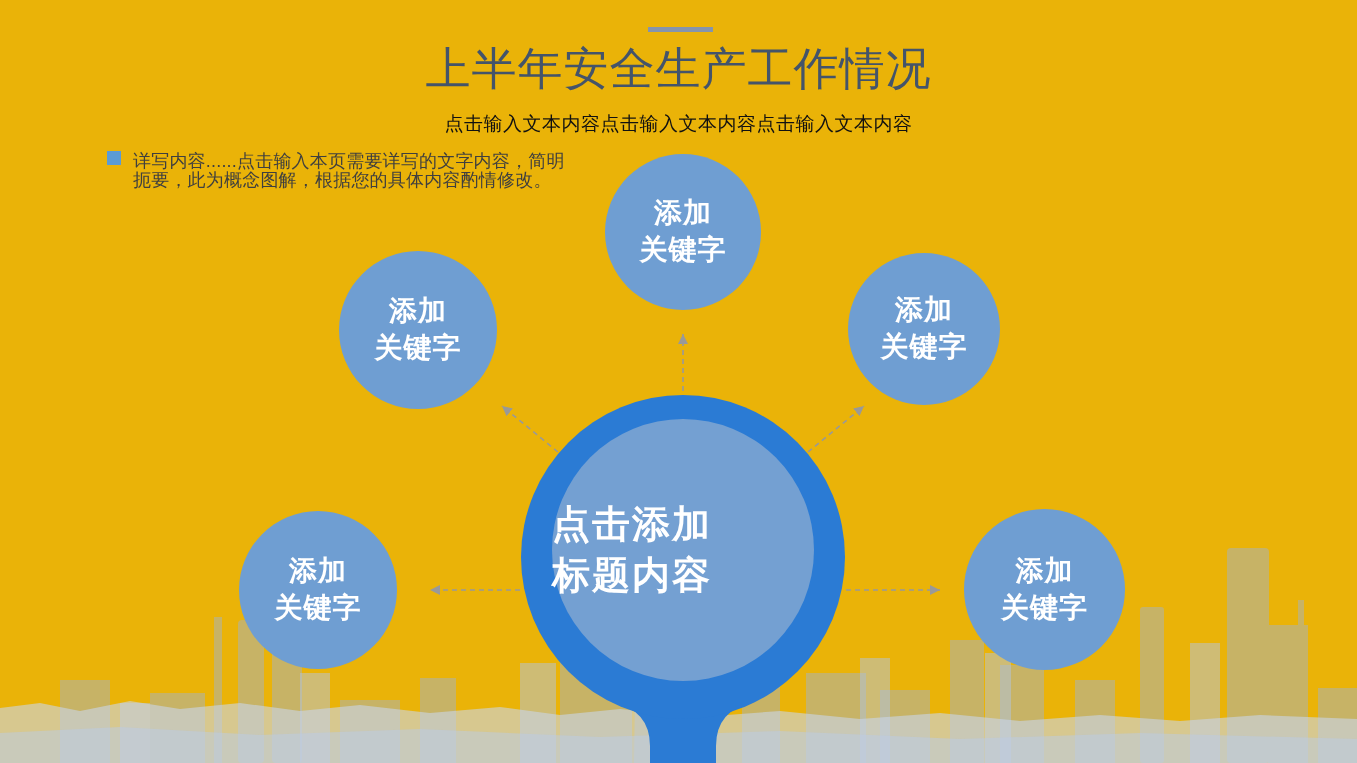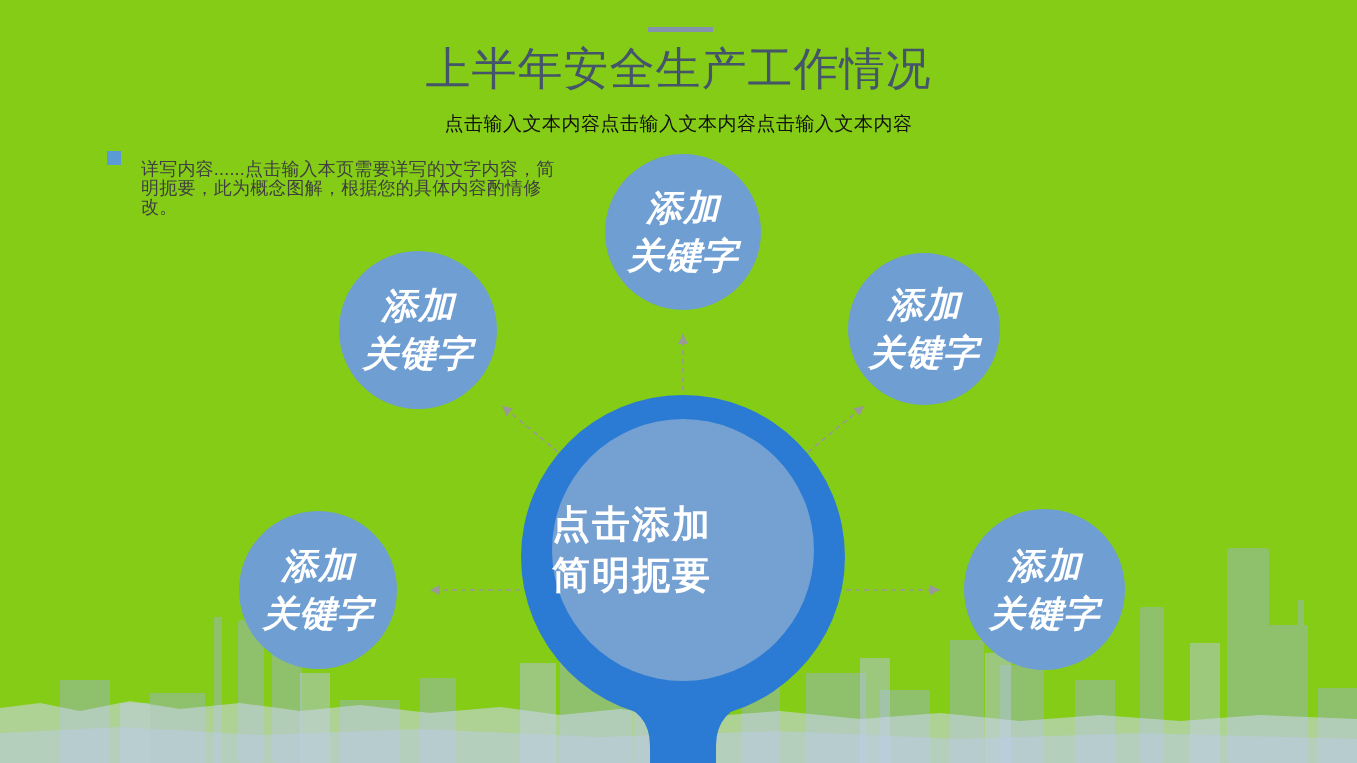--- a/index.html
+++ b/index.html
@@ -1,20 +1,20 @@
 <!DOCTYPE html>
 <html><head>
 <meta charset="utf-8">
 <style>
   html, body { margin: 0; padding: 0; background: #ffffff; }
   .slide {
     position: relative;
     width: 1357px;
     height: 763px;
-    background: #84cc16;
+    background: #eab308;
     overflow: hidden;
     font-family: "Liberation Sans", "DejaVu Sans", sans-serif;
   }
   svg.layer { position: absolute; left: 0; top: 0; pointer-events: none; }
 
   
   .title-dash {
     position: absolute; left: 648px; top: 27px;
     width: 65px; height: 5px; background: #8494ad;
   }
@@ -36,31 +36,31 @@
     position: absolute; left: 107px; top: 148px; width: 462px;
     display: flex; align-items: flex-start;
   }
   .note-bullet {
     flex: 0 0 auto;
     width: 14px; height: 14px; background: #5b9bd5;
     margin-top: 3px; margin-right: 8px;
   }
   .note-text {
     font-size: 18px; color: #3f3f3f; line-height: 19px;
-    letter-spacing: 0.2px; margin: 12px;
+    letter-spacing: 0.2px; margin: 4px;
   }
 
   
   .sat-circle {
     position: absolute; border-radius: 50%;
     background: #6f9ed2; color: #ffffff;
     display: flex; flex-direction: column;
     align-items: center; justify-content: center;
     text-align: center; font-weight: 700;
-    font-size: 36px; line-height: 1.32; letter-spacing: 1px; font-style: italic;
+    font-size: 28px; line-height: 1.32; letter-spacing: 1px;
   }
   .sat-top         { left: 605px; top: 154px; width: 156px; height: 156px; }
   .sat-upper-left  { left: 339px; top: 251px; width: 158px; height: 158px; }
   .sat-upper-right { left: 848px; top: 253px; width: 152px; height: 152px; }
   .sat-lower-left  { left: 239px; top: 511px; width: 158px; height: 158px; }
   .sat-lower-right { left: 964px; top: 509px; width: 161px; height: 161px; }
 
   .center-circle {
     position: absolute; left: 521px; top: 395px;
     width: 324px; height: 324px; border-radius: 50%;
@@ -140,21 +140,21 @@
   <div class="page-subtitle">点击输入文本内容点击输入文本内容点击输入文本内容</div>
 
   <div class="note">
     <span class="note-bullet"></span>
     <p class="note-text">详写内容......点击输入本页需要详写的文字内容，简明扼要，此为概念图解，根据您的具体内容酌情修改。</p>
   </div>
 
   <div class="center-circle">
     <div class="center-inner">
       <span>点击添加</span>
-      <span>简明扼要</span>
+      <span>标题内容</span>
     </div>
   </div>
 
   <div class="sat-circle sat-top">
     <span>添加</span>
     <span>关键字</span>
   </div>
   <div class="sat-circle sat-upper-left">
     <span>添加</span>
     <span>关键字</span>

